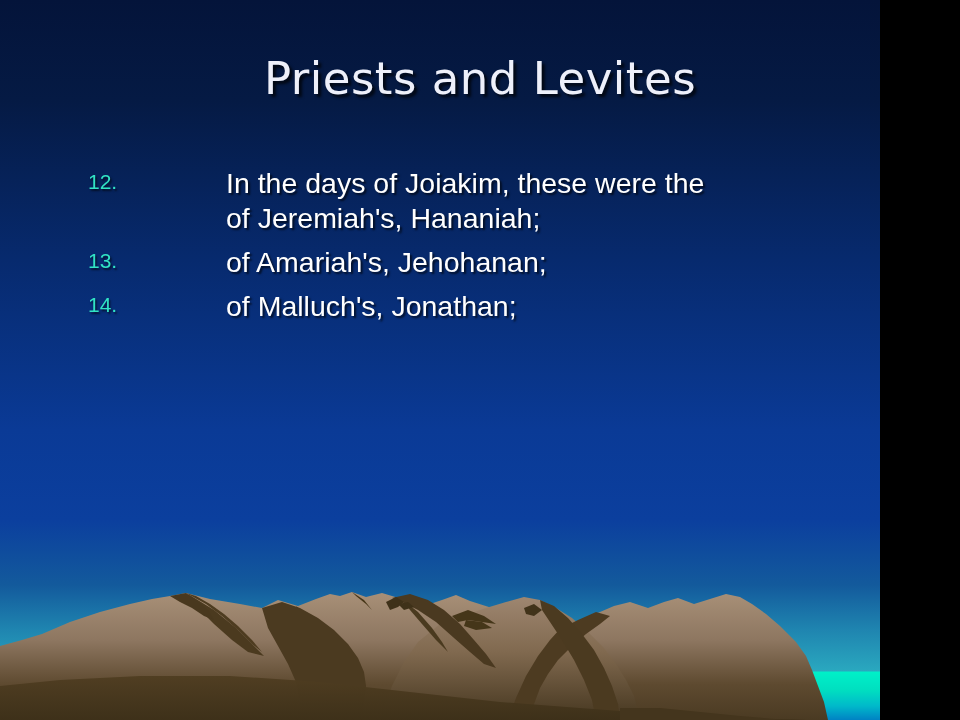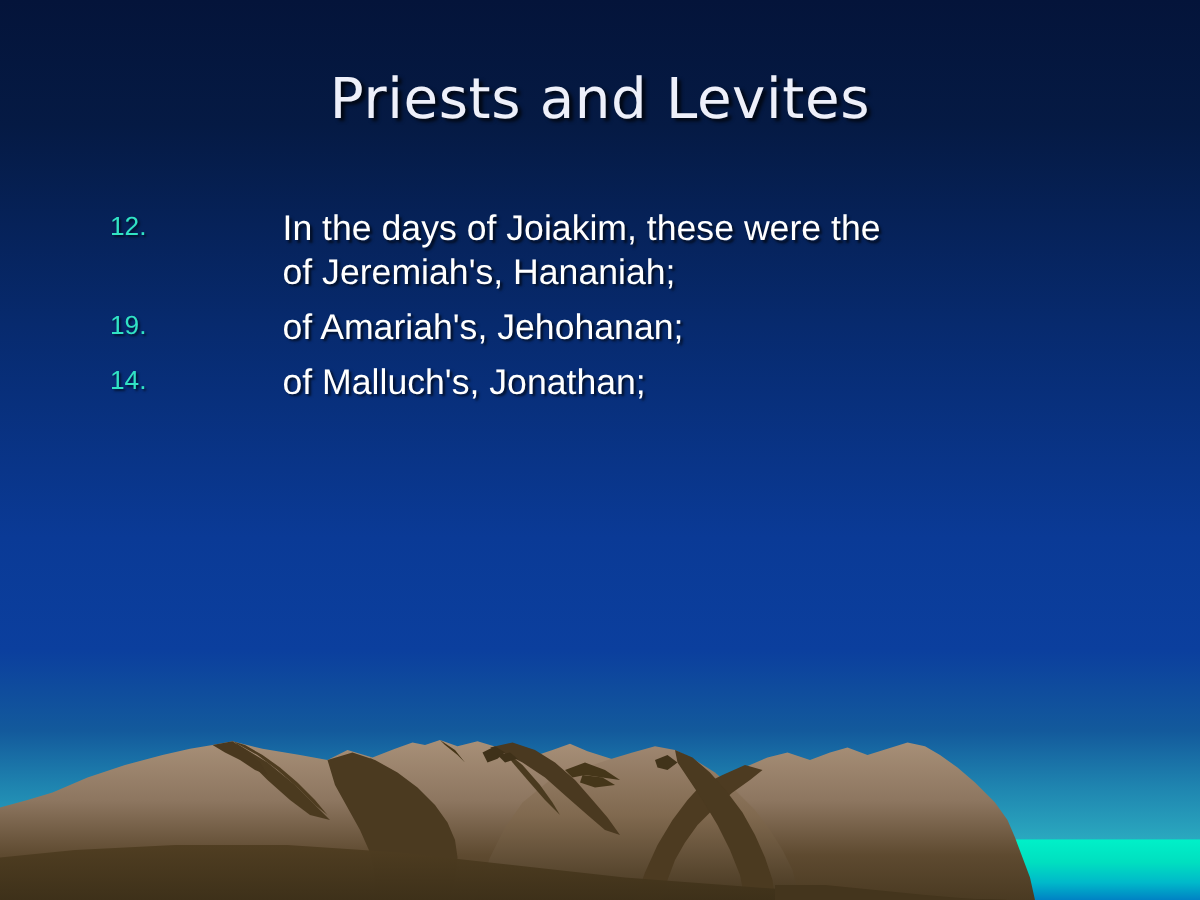--- a/index.html
+++ b/index.html
@@ -3,21 +3,21 @@
 <meta charset="utf-8">
 <style>
   html, body {
     margin: 0;
     padding: 0;
     background: #000;
   }
 
   #slide {
     position: relative;
-    width: 960px;
+    width: 880px;
     height: 720px;
     overflow: hidden;
     font-family: "Liberation Sans", sans-serif;
     
     background: linear-gradient(to bottom,
         #04143a   0px,
         #051a44  100px,
         #072a6e  260px,
         #0a3a96  430px,
         #0b3f9e  520px,
@@ -103,21 +103,21 @@
 
   <div id="body-list">
       <div class="verse">
         <span class="verse-num">12.</span>
         <div class="verse-lines">
           <span class="vline">In the days of Joiakim, these were the</span>
           <span class="vline">of Jeremiah's, Hananiah;</span>
         </div>
       </div>
       <div class="verse">
-        <span class="verse-num">19.</span>
+        <span class="verse-num">13.</span>
         <div class="verse-lines">
           <span class="vline">of Amariah's, Jehohanan;</span>
         </div>
       </div>
       <div class="verse">
         <span class="verse-num">14.</span>
         <div class="verse-lines">
           <span class="vline">of Malluch's, Jonathan;</span>
         </div>
       </div>

